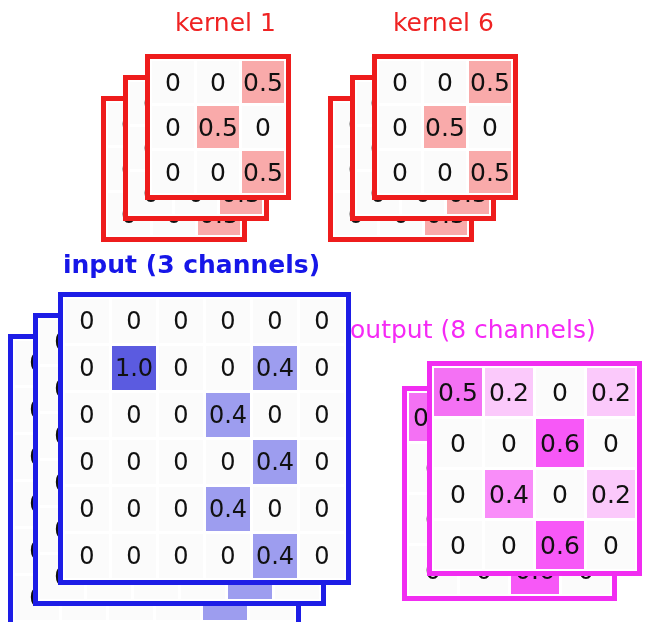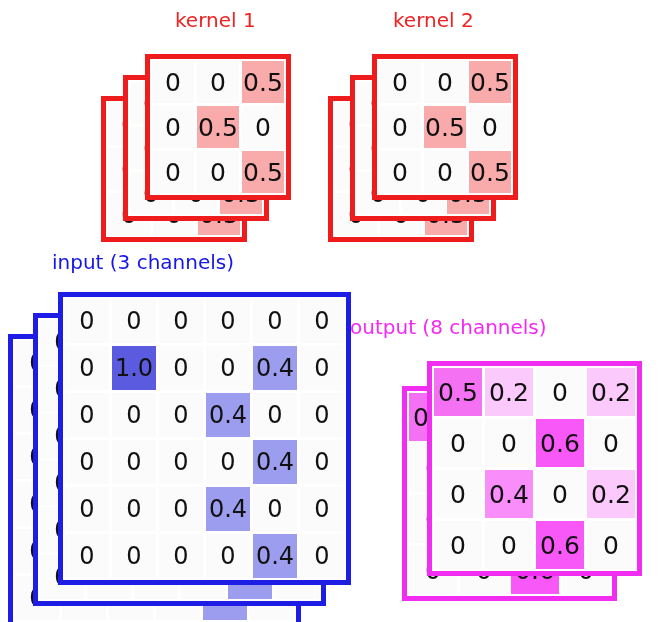--- a/index.html
+++ b/index.html
@@ -1,19 +1,19 @@
 <!DOCTYPE html>
 <html><head>
 <meta charset="utf-8">
 <style>
   html,body{margin:0;padding:0;background:#fff;}
   body{width:664px;height:622px;position:relative;overflow:hidden;
        font-family:"DejaVu Sans","Liberation Sans",sans-serif;}
 
-  .title{position:absolute;white-space:nowrap;font-size:20px;line-height:1;}
+  .title{position:absolute;white-space:nowrap;font-size:25px;line-height:1;}
   .t-kernel{color:#ef2323;}
   .t-input{color:#1616e8;}
   .t-output{color:#f529f5;}
 
   .stack{position:absolute;}
 
   .layer{position:absolute;display:grid;box-sizing:border-box;background:#fff;}
   .layer.k{border:5px solid #ee1c1c;padding:2px;gap:3px;
            grid-template-columns:repeat(3,1fr);grid-template-rows:repeat(3,1fr);}
   .layer.i{border:5px solid #1d1de6;padding:2px;gap:3px;
@@ -60,21 +60,21 @@
       <div class="cell" style="background: rgb(249, 170, 170);">0.5</div>
       <div class="cell" style="background: rgb(251, 251, 251);">0</div>
       <div class="cell" style="background: rgb(249, 170, 170);">0.5</div>
       <div class="cell" style="background: rgb(251, 251, 251);">0</div>
       <div class="cell" style="background: rgb(251, 251, 251);">0</div>
       <div class="cell" style="background: rgb(251, 251, 251);">0</div>
       <div class="cell" style="background: rgb(249, 170, 170);">0.5</div>
     </div>
   </div>
 
-<div class="title t-kernel" style="left:393px;top:10px;">kernel 2</div>
+<div class="title t-kernel" style="left:393px;top:10px;">kernel 6</div>
 <div class="stack" id="kernel2" style="left: 328px; top: 54px; width: 190px; height: 188px;">
     <div class="layer k" style="width: 146px; height: 146px; left: 44px; top: 0px; z-index: 12;">
       <div class="cell" style="background: rgb(251, 251, 251);">0</div>
       <div class="cell" style="background: rgb(251, 251, 251);">0</div>
       <div class="cell" style="background: rgb(249, 170, 170);">0.5</div>
       <div class="cell" style="background: rgb(251, 251, 251);">0</div>
       <div class="cell" style="background: rgb(249, 170, 170);">0.5</div>
       <div class="cell" style="background: rgb(251, 251, 251);">0</div>
       <div class="cell" style="background: rgb(251, 251, 251);">0</div>
       <div class="cell" style="background: rgb(251, 251, 251);">0</div>
@@ -97,21 +97,21 @@
       <div class="cell" style="background: rgb(249, 170, 170);">0.5</div>
       <div class="cell" style="background: rgb(251, 251, 251);">0</div>
       <div class="cell" style="background: rgb(249, 170, 170);">0.5</div>
       <div class="cell" style="background: rgb(251, 251, 251);">0</div>
       <div class="cell" style="background: rgb(251, 251, 251);">0</div>
       <div class="cell" style="background: rgb(251, 251, 251);">0</div>
       <div class="cell" style="background: rgb(249, 170, 170);">0.5</div>
     </div>
   </div>
 
-<div class="title t-input" style="left:52px;top:252px;">input (3 channels)</div>
+<div class="title t-input" style="left:63px;top:252px;font-weight:bold;">input (3 channels)</div>
 <div class="stack" id="input" style="left: 8px; top: 292px; width: 343px; height: 335px;">
     <div class="layer i" style="width: 293px; height: 293px; left: 50px; top: 0px; z-index: 12;">
       <div class="cell" style="background: rgb(251, 251, 251);">0</div>
       <div class="cell" style="background: rgb(251, 251, 251);">0</div>
       <div class="cell" style="background: rgb(251, 251, 251);">0</div>
       <div class="cell" style="background: rgb(251, 251, 251);">0</div>
       <div class="cell" style="background: rgb(251, 251, 251);">0</div>
       <div class="cell" style="background: rgb(251, 251, 251);">0</div>
       <div class="cell" style="background: rgb(251, 251, 251);">0</div>
       <div class="cell" style="background: rgb(91, 91, 224);">1.0</div>

